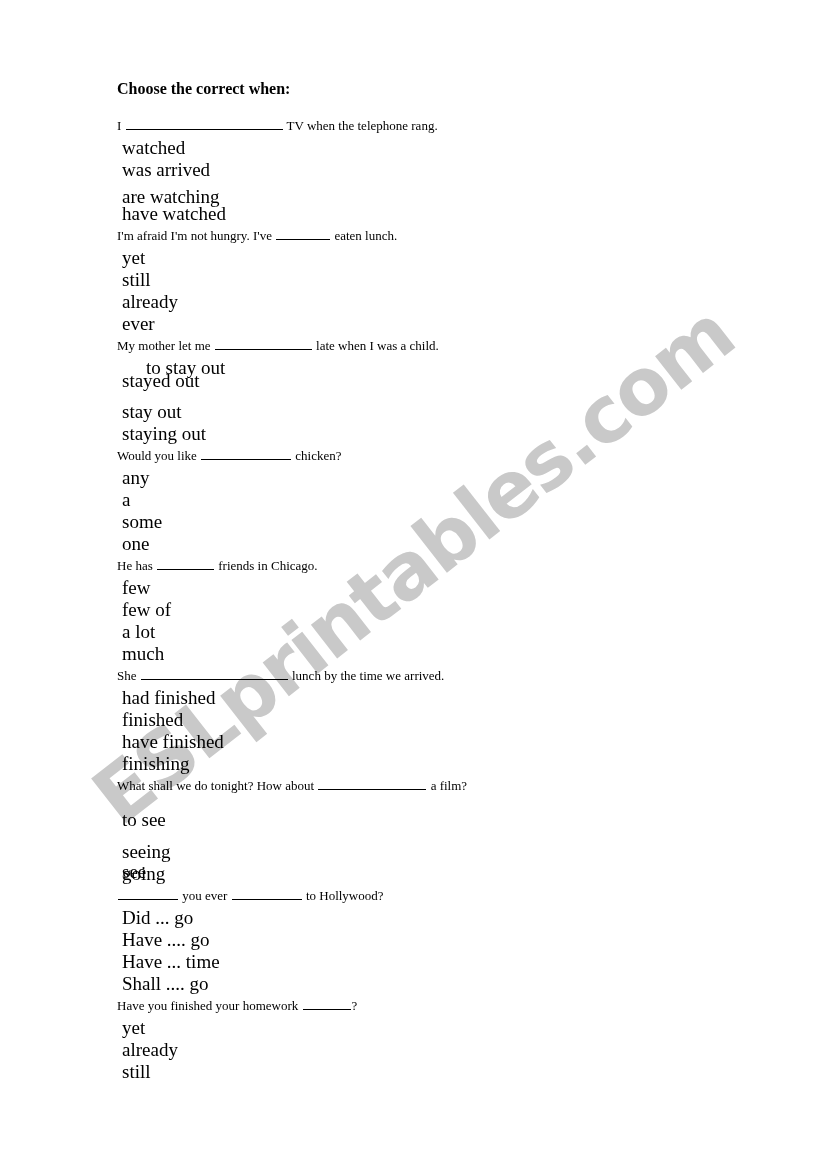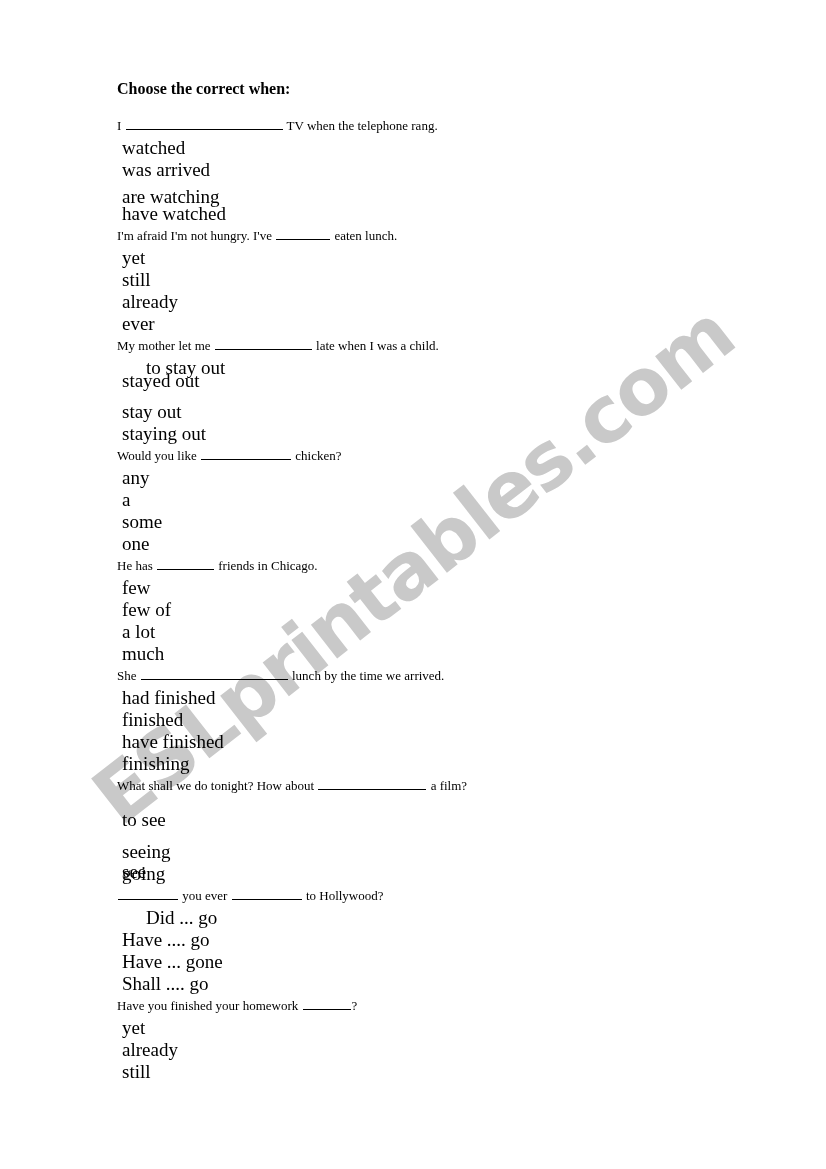--- a/index.html
+++ b/index.html
@@ -119,23 +119,23 @@
         <div class="option-line" style="top: 687px;">had finished</div>
         <div class="option-line" style="top: 709px;">finished</div>
         <div class="option-line" style="top: 731px; text-align: right;">have finished</div>
         <div class="option-line" style="top: 753px;">finishing</div>
         <div class="question-line" style="top: 775px;"><span>What shall we do tonight? How about</span> <span class="blank" style="width: 108px;"></span> <span>a film?</span></div>
         <div class="option-line" style="top: 809px;">to see</div>
         <div class="option-line" style="top: 861px;">see</div>
         <div class="option-line" style="top: 841px;">seeing</div>
         <div class="option-line" style="top: 863px;">going</div>
         <div class="question-line" style="top: 885px;"><span class="blank" style="width: 60px;"></span> <span>you ever</span> <span class="blank" style="width: 70px;"></span> <span>to Hollywood?</span></div>
-        <div class="option-line" style="top: 907px; margin-left: 24px;">Did ... go</div>
+        <div class="option-line" style="top: 907px;">Did ... go</div>
         <div class="option-line" style="top: 929px;">Have ....  go</div>
-        <div class="option-line" style="top: 951px;">Have ... gone</div>
+        <div class="option-line" style="top: 951px;">Have ... time</div>
         <div class="option-line" style="top: 973px;">Shall ....  go</div>
         <div class="question-line" style="top: 995px;"><span>Have you finished your homework</span> <span class="blank" style="width: 48px;"></span><span>?</span></div>
         <div class="option-line" style="top: 1017px;">yet</div>
         <div class="option-line" style="top: 1039px;">already</div>
         <div class="option-line" style="top: 1061px;">still</div>
       </div>
   </div>
 
 </div>
 

